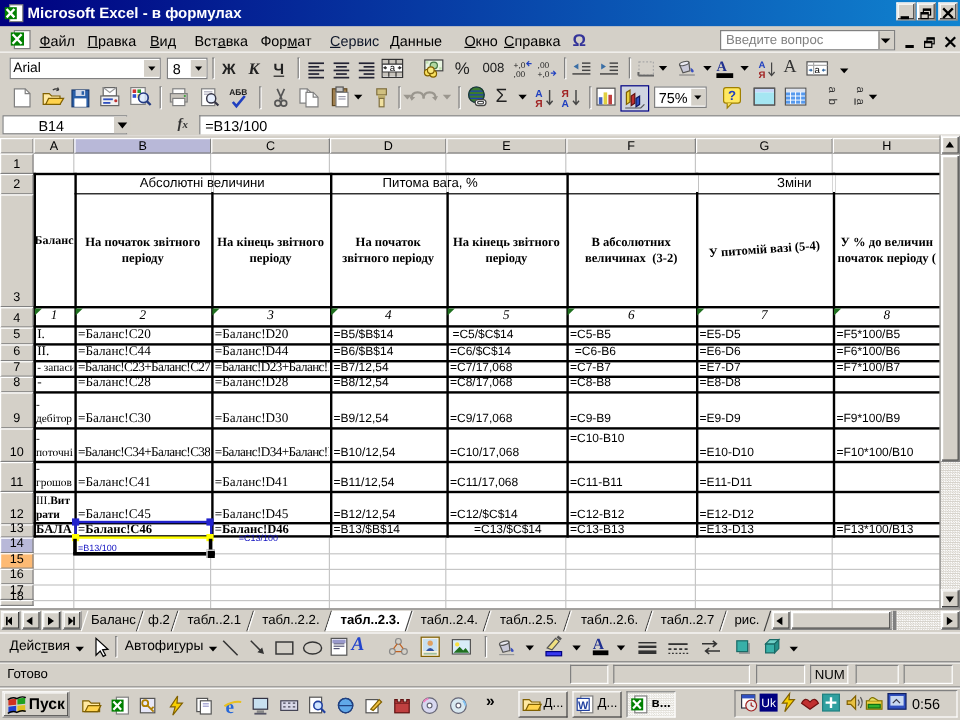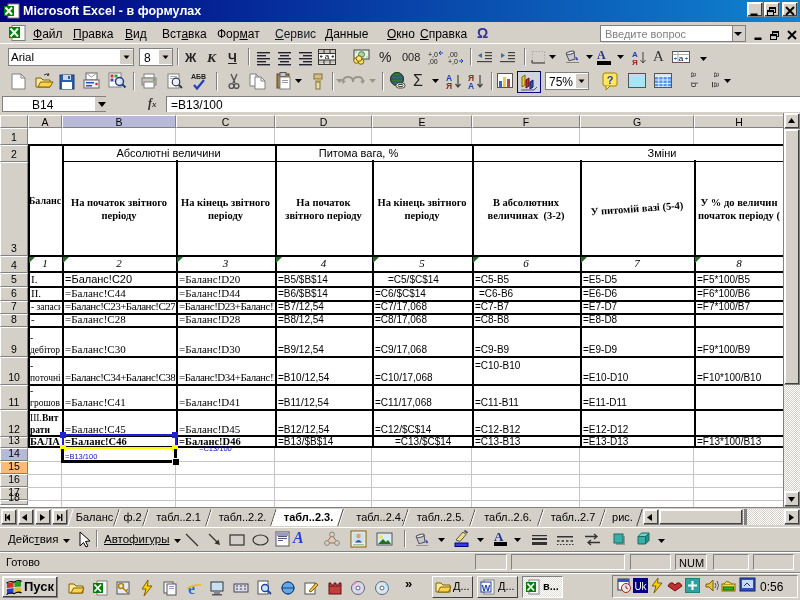--- a/index.html
+++ b/index.html
@@ -505,21 +505,21 @@
 <div style="left:29px;top:314px;width:32px;height:12px;font-size:11px;font-family:'Liberation Serif',serif;color:#000;line-height:11px;display:flex;align-items:flex-end;justify-content:flex-start;text-align:left;overflow:hidden;white-space:nowrap;padding:0px 2px 1px 2px;">-</div>
 <div style="left:30px;top:332px;width:32px;height:12px;font-size:9.5px;font-family:'Liberation Serif',serif;line-height:12px;overflow:hidden;">-</div>
 <div style="left:30px;top:344px;width:32px;height:12px;font-size:9.5px;font-family:'Liberation Serif',serif;line-height:12px;overflow:hidden;">дебітор</div>
 <div style="left:30px;top:360px;width:32px;height:12px;font-size:9.5px;font-family:'Liberation Serif',serif;line-height:12px;overflow:hidden;">-</div>
 <div style="left:30px;top:372px;width:32px;height:12px;font-size:9.5px;font-family:'Liberation Serif',serif;line-height:12px;overflow:hidden;">поточні</div>
 <div style="left:30px;top:385px;width:32px;height:12px;font-size:9.5px;font-family:'Liberation Serif',serif;line-height:12px;overflow:hidden;">-</div>
 <div style="left:30px;top:397px;width:32px;height:12px;font-size:9.5px;font-family:'Liberation Serif',serif;line-height:12px;overflow:hidden;">грошов</div>
 <div style="left:30px;top:412px;width:32px;height:12px;font-size:9.5px;font-family:'Liberation Serif',serif;line-height:12px;overflow:hidden;">III.<b>Вит</b></div>
 <div style="left:30px;top:424px;width:32px;height:12px;font-size:9.5px;font-family:'Liberation Serif',serif;line-height:12px;overflow:hidden;"><b>рати</b></div>
 <div style="left:30px;top:436px;width:32px;height:11px;font-size:10.5px;font-family:'Liberation Serif',serif;font-weight:bold;line-height:11px;overflow:hidden;">БАЛА</div>
-<div style="left:63px;top:273px;width:112px;height:13px;font-size:11px;font-family:Liberation Sans, sans-serif;color:#000;line-height:11px;display:flex;align-items:flex-end;justify-content:flex-start;text-align:left;overflow:hidden;white-space:nowrap;padding:0px 2px 1px 2px;">=Баланс!C20</div>
+<div style="left:63px;top:273px;width:112px;height:13px;font-size:11px;font-family:Liberation Serif, serif;color:#000;line-height:11px;display:flex;align-items:flex-end;justify-content:flex-start;text-align:left;overflow:hidden;white-space:nowrap;padding:0px 2px 1px 2px;">=Баланс!C20</div>
 <div style="left:63px;top:287px;width:112px;height:13px;font-size:11px;font-family:'Liberation Serif',serif;color:#000;line-height:11px;display:flex;align-items:flex-end;justify-content:flex-start;text-align:left;overflow:hidden;white-space:nowrap;padding:0px 2px 1px 2px;">=Баланс!C44</div>
 <div style="left:63px;top:301px;width:112px;height:12px;font-size:11px;font-family:'Liberation Serif',serif;color:#000;letter-spacing:-0.5px;line-height:11px;display:flex;align-items:flex-end;justify-content:flex-start;text-align:left;overflow:hidden;white-space:nowrap;padding:0px 2px 1px 2px;">=Баланс!C23+Баланс!C27</div>
 <div style="left:63px;top:314px;width:112px;height:12px;font-size:11px;font-family:'Liberation Serif',serif;color:#000;line-height:11px;display:flex;align-items:flex-end;justify-content:flex-start;text-align:left;overflow:hidden;white-space:nowrap;padding:0px 2px 1px 2px;">=Баланс!C28</div>
 <div style="left:63px;top:327px;width:112px;height:29px;font-size:11px;font-family:'Liberation Serif',serif;color:#000;line-height:11px;display:flex;align-items:flex-end;justify-content:flex-start;text-align:left;overflow:hidden;white-space:nowrap;padding:0px 2px 1px 2px;">=Баланс!C30</div>
 <div style="left:63px;top:357px;width:112px;height:27px;font-size:11px;font-family:'Liberation Serif',serif;color:#000;letter-spacing:-0.5px;line-height:11px;display:flex;align-items:flex-end;justify-content:flex-start;text-align:left;overflow:hidden;white-space:nowrap;padding:0px 2px 1px 2px;">=Баланс!C34+Баланс!C38+</div>
 <div style="left:63px;top:385px;width:112px;height:24px;font-size:11px;font-family:'Liberation Serif',serif;color:#000;line-height:11px;display:flex;align-items:flex-end;justify-content:flex-start;text-align:left;overflow:hidden;white-space:nowrap;padding:0px 2px 1px 2px;">=Баланс!C41</div>
 <div style="left:63px;top:410px;width:112px;height:26px;font-size:11px;font-family:'Liberation Serif',serif;color:#000;line-height:11px;display:flex;align-items:flex-end;justify-content:flex-start;text-align:left;overflow:hidden;white-space:nowrap;padding:0px 2px 1px 2px;">=Баланс!C45</div>
 <div style="left:177px;top:273px;width:97px;height:13px;font-size:11px;font-family:'Liberation Serif',serif;color:#000;line-height:11px;display:flex;align-items:flex-end;justify-content:flex-start;text-align:left;overflow:hidden;white-space:nowrap;padding:0px 2px 1px 2px;">=Баланс!D20</div>
 <div style="left:177px;top:287px;width:97px;height:13px;font-size:11px;font-family:'Liberation Serif',serif;color:#000;line-height:11px;display:flex;align-items:flex-end;justify-content:flex-start;text-align:left;overflow:hidden;white-space:nowrap;padding:0px 2px 1px 2px;">=Баланс!D44</div>
 <div style="left:177px;top:301px;width:97px;height:12px;font-size:11px;font-family:'Liberation Serif',serif;color:#000;letter-spacing:-0.5px;line-height:11px;display:flex;align-items:flex-end;justify-content:flex-start;text-align:left;overflow:hidden;white-space:nowrap;padding:0px 2px 1px 2px;">=Баланс!D23+Баланс!D</div>
@@ -532,21 +532,21 @@
 <div style="left:179px;top:436px;width:94px;height:11px;font-size:10.5px;font-family:'Liberation Serif',serif;font-weight:bold;line-height:11px;overflow:hidden;">=Баланс!D46</div>
 <div style="left:276px;top:273px;width:95px;height:13px;font-size:10px;color:#000;line-height:10px;display:flex;align-items:flex-end;justify-content:flex-start;text-align:left;overflow:hidden;white-space:nowrap;padding:0px 2px 1px 2px;">=B5/$B$14</div>
 <div style="left:276px;top:287px;width:95px;height:13px;font-size:10px;color:#000;line-height:10px;display:flex;align-items:flex-end;justify-content:flex-start;text-align:left;overflow:hidden;white-space:nowrap;padding:0px 2px 1px 2px;">=B6/$B$14</div>
 <div style="left:276px;top:301px;width:95px;height:12px;font-size:10px;color:#000;line-height:10px;display:flex;align-items:flex-end;justify-content:flex-start;text-align:left;overflow:hidden;white-space:nowrap;padding:0px 2px 1px 2px;">=B7/12,54</div>
 <div style="left:276px;top:314px;width:95px;height:12px;font-size:10px;color:#000;line-height:10px;display:flex;align-items:flex-end;justify-content:flex-start;text-align:left;overflow:hidden;white-space:nowrap;padding:0px 2px 1px 2px;">=B8/12,54</div>
 <div style="left:276px;top:327px;width:95px;height:29px;font-size:10px;color:#000;line-height:10px;display:flex;align-items:flex-end;justify-content:flex-start;text-align:left;overflow:hidden;white-space:nowrap;padding:0px 2px 1px 2px;">=B9/12,54</div>
 <div style="left:276px;top:357px;width:95px;height:27px;font-size:10px;color:#000;line-height:10px;display:flex;align-items:flex-end;justify-content:flex-start;text-align:left;overflow:hidden;white-space:nowrap;padding:0px 2px 1px 2px;">=B10/12,54</div>
 <div style="left:276px;top:385px;width:95px;height:24px;font-size:10px;color:#000;line-height:10px;display:flex;align-items:flex-end;justify-content:flex-start;text-align:left;overflow:hidden;white-space:nowrap;padding:0px 2px 1px 2px;">=B11/12,54</div>
 <div style="left:276px;top:410px;width:95px;height:26px;font-size:10px;color:#000;line-height:10px;display:flex;align-items:flex-end;justify-content:flex-start;text-align:left;overflow:hidden;white-space:nowrap;padding:0px 2px 1px 2px;">=B12/12,54</div>
 <div style="left:278px;top:436px;width:93px;height:11px;font-size:10px;line-height:11px;overflow:hidden;">=B13/$B$14</div>
-<div style="left:373px;top:273px;width:98px;height:13px;font-size:10px;color:#000;line-height:10px;display:flex;align-items:flex-end;justify-content:flex-start;text-align:left;overflow:hidden;white-space:nowrap;padding:0px 2px 1px 15px;">=C5/$C$14</div>
+<div style="left:373px;top:273px;width:98px;height:13px;font-size:10px;color:#000;line-height:10px;display:flex;align-items:flex-end;justify-content:flex-start;text-align:left;overflow:hidden;white-space:nowrap;padding:0px 2px 1px 4px;">=C5/$C$14</div>
 <div style="left:373px;top:287px;width:98px;height:13px;font-size:10px;color:#000;line-height:10px;display:flex;align-items:flex-end;justify-content:flex-start;text-align:left;overflow:hidden;white-space:nowrap;padding:0px 2px 1px 2px;">=C6/$C$14</div>
 <div style="left:373px;top:301px;width:98px;height:12px;font-size:10px;color:#000;line-height:10px;display:flex;align-items:flex-end;justify-content:flex-start;text-align:left;overflow:hidden;white-space:nowrap;padding:0px 2px 1px 2px;">=C7/17,068</div>
 <div style="left:373px;top:314px;width:98px;height:12px;font-size:10px;color:#000;line-height:10px;display:flex;align-items:flex-end;justify-content:flex-start;text-align:left;overflow:hidden;white-space:nowrap;padding:0px 2px 1px 2px;">=C8/17,068</div>
 <div style="left:373px;top:327px;width:98px;height:29px;font-size:10px;color:#000;line-height:10px;display:flex;align-items:flex-end;justify-content:flex-start;text-align:left;overflow:hidden;white-space:nowrap;padding:0px 2px 1px 2px;">=C9/17,068</div>
 <div style="left:373px;top:357px;width:98px;height:27px;font-size:10px;color:#000;line-height:10px;display:flex;align-items:flex-end;justify-content:flex-start;text-align:left;overflow:hidden;white-space:nowrap;padding:0px 2px 1px 2px;">=C10/17,068</div>
 <div style="left:373px;top:385px;width:98px;height:24px;font-size:10px;color:#000;line-height:10px;display:flex;align-items:flex-end;justify-content:flex-start;text-align:left;overflow:hidden;white-space:nowrap;padding:0px 2px 1px 2px;">=C11/17,068</div>
 <div style="left:373px;top:410px;width:98px;height:26px;font-size:10px;color:#000;line-height:10px;display:flex;align-items:flex-end;justify-content:flex-start;text-align:left;overflow:hidden;white-space:nowrap;padding:0px 2px 1px 2px;">=C12/$C$14</div>
 <div style="left:375px;top:436px;width:96px;height:11px;font-size:10px;line-height:11px;overflow:hidden;padding-left:20px;">=C13/$C$14</div>
 <div style="left:473px;top:273px;width:106px;height:13px;font-size:10px;color:#000;line-height:10px;display:flex;align-items:flex-end;justify-content:flex-start;text-align:left;overflow:hidden;white-space:nowrap;padding:0px 2px 1px 2px;">=C5-B5</div>
 <div style="left:473px;top:287px;width:106px;height:13px;font-size:10px;color:#000;line-height:10px;display:flex;align-items:flex-end;justify-content:flex-start;text-align:left;overflow:hidden;white-space:nowrap;padding:0px 2px 1px 6px;">=C6-B6</div>
@@ -620,21 +620,21 @@
 <div class="t" style="left:74px;top:511px;width:41px;height:12px;font-size:11px;font-weight:normal;z-index:3;text-align:center;">Баланс</div>
 <div style="left:117px;top:509px;width:29px;height:17px;background:#d4d0c8;border-left:1px solid #fff;border-right:1px solid #404040;transform:skewX(-18deg);z-index:1;border-top:none;"></div>
 <div class="t" style="left:121px;top:511px;width:23px;height:12px;font-size:11px;font-weight:normal;z-index:3;text-align:center;">ф.2</div>
 <div style="left:146px;top:509px;width:63px;height:17px;background:#d4d0c8;border-left:1px solid #fff;border-right:1px solid #404040;transform:skewX(-18deg);z-index:1;border-top:none;"></div>
 <div class="t" style="left:150px;top:511px;width:57px;height:12px;font-size:11px;font-weight:normal;z-index:3;text-align:center;">табл..2.1</div>
 <div style="left:209px;top:509px;width:65px;height:17px;background:#d4d0c8;border-left:1px solid #fff;border-right:1px solid #404040;transform:skewX(-18deg);z-index:1;border-top:none;"></div>
 <div class="t" style="left:213px;top:511px;width:59px;height:12px;font-size:11px;font-weight:normal;z-index:3;text-align:center;">табл..2.2.</div>
 <div style="left:274px;top:509px;width:67px;height:17px;background:#fff;border-left:1px solid #fff;border-right:1px solid #404040;transform:skewX(-18deg);z-index:2;border-top:none;"></div>
 <div class="t" style="left:278px;top:511px;width:61px;height:12px;font-size:11px;font-weight:bold;z-index:3;text-align:center;">табл..2.3.</div>
 <div style="left:341px;top:509px;width:65px;height:17px;background:#d4d0c8;border-left:1px solid #fff;border-right:1px solid #404040;transform:skewX(-18deg);z-index:1;border-top:none;"></div>
-<div class="t" style="left:345px;top:511px;width:59px;height:12px;font-size:11px;font-weight:normal;z-index:3;text-align:right;">табл..2.4.</div>
+<div class="t" style="left:345px;top:511px;width:59px;height:12px;font-size:11px;font-weight:normal;z-index:3;text-align:center;">табл..2.4.</div>
 <div style="left:406px;top:509px;width:67px;height:17px;background:#d4d0c8;border-left:1px solid #fff;border-right:1px solid #404040;transform:skewX(-18deg);z-index:1;border-top:none;"></div>
 <div class="t" style="left:410px;top:511px;width:61px;height:12px;font-size:11px;font-weight:normal;z-index:3;text-align:center;">табл..2.5.</div>
 <div style="left:473px;top:509px;width:68px;height:17px;background:#d4d0c8;border-left:1px solid #fff;border-right:1px solid #404040;transform:skewX(-18deg);z-index:1;border-top:none;"></div>
 <div class="t" style="left:477px;top:511px;width:62px;height:12px;font-size:11px;font-weight:normal;z-index:3;text-align:center;">табл..2.6.</div>
 <div style="left:541px;top:509px;width:62px;height:17px;background:#d4d0c8;border-left:1px solid #fff;border-right:1px solid #404040;transform:skewX(-18deg);z-index:1;border-top:none;"></div>
 <div class="t" style="left:545px;top:511px;width:56px;height:12px;font-size:11px;font-weight:normal;z-index:3;text-align:center;">табл..2.7</div>
 <div style="left:603px;top:509px;width:37px;height:17px;background:#d4d0c8;border-left:1px solid #fff;border-right:1px solid #404040;transform:skewX(-18deg);z-index:1;border-top:none;"></div>
 <div class="t" style="left:607px;top:511px;width:31px;height:12px;font-size:11px;font-weight:normal;z-index:3;text-align:center;">рис.</div>
 <div style="left:0px;top:507px;width:800px;height:1px;background:#808080;"></div>
 <div style="left:643px;top:509px;width:157px;height:16px;background:repeating-conic-gradient(#ffffff 0% 25%, #d4d0c8 0% 50%);background-size:2px 2px;"></div>
@@ -648,21 +648,21 @@
     <path d="M2 1 L7 4.5 L2 8 Z" fill="#000"></path>
   </svg>
 <div style="left:744px;top:509px;width:3px;height:16px;background:#808080;"></div>
 <div style="left:0px;top:527px;width:800px;height:24px;background:#d4d0c8;border-top:1px solid #fff;"></div>
 <div class="grip" style="left:2px;top:530px;width:0px;height:18px;"></div>
 <div class="t" style="left:8px;top:533px;width:60px;height:14px;font-size:11.5px;">Дейс<span style="text-decoration:underline">т</span>вия</div>
 <svg style="left:63px;top:539px" width="8" height="5">
     <path d="M0 0 L7 0 L3.5 4 Z" fill="#000"></path>
   </svg>
 <div class="sep" style="left:96px;top:530px;width:0px;height:18px;"></div>
-<div class="t" style="left:104px;top:533px;width:78px;height:14px;font-size:11.5px;text-decoration:underline;">Автофи<span style="text-decoration:underline">г</span>уры</div>
+<div class="t" style="left:104px;top:533px;width:78px;height:14px;font-size:11.5px;">Автофи<span style="text-decoration:underline">г</span>уры</div>
 <svg style="left:174px;top:539px" width="8" height="5">
     <path d="M0 0 L7 0 L3.5 4 Z" fill="#000"></path>
   </svg>
 <div class="t" style="left:293px;top:529px;width:18px;height:18px;font-size:16px;font-weight:bold;font-style:italic;color:#2244cc;font-family:'Liberation Serif',serif;">A</div>
 <div class="sep" style="left:404px;top:530px;width:0px;height:18px;"></div>
 <svg style="left:438px;top:538px" width="8" height="5">
     <path d="M0 0 L7 0 L3.5 4 Z" fill="#000"></path>
   </svg>
 <svg style="left:477px;top:538px" width="8" height="5">
     <path d="M0 0 L7 0 L3.5 4 Z" fill="#000"></path>

